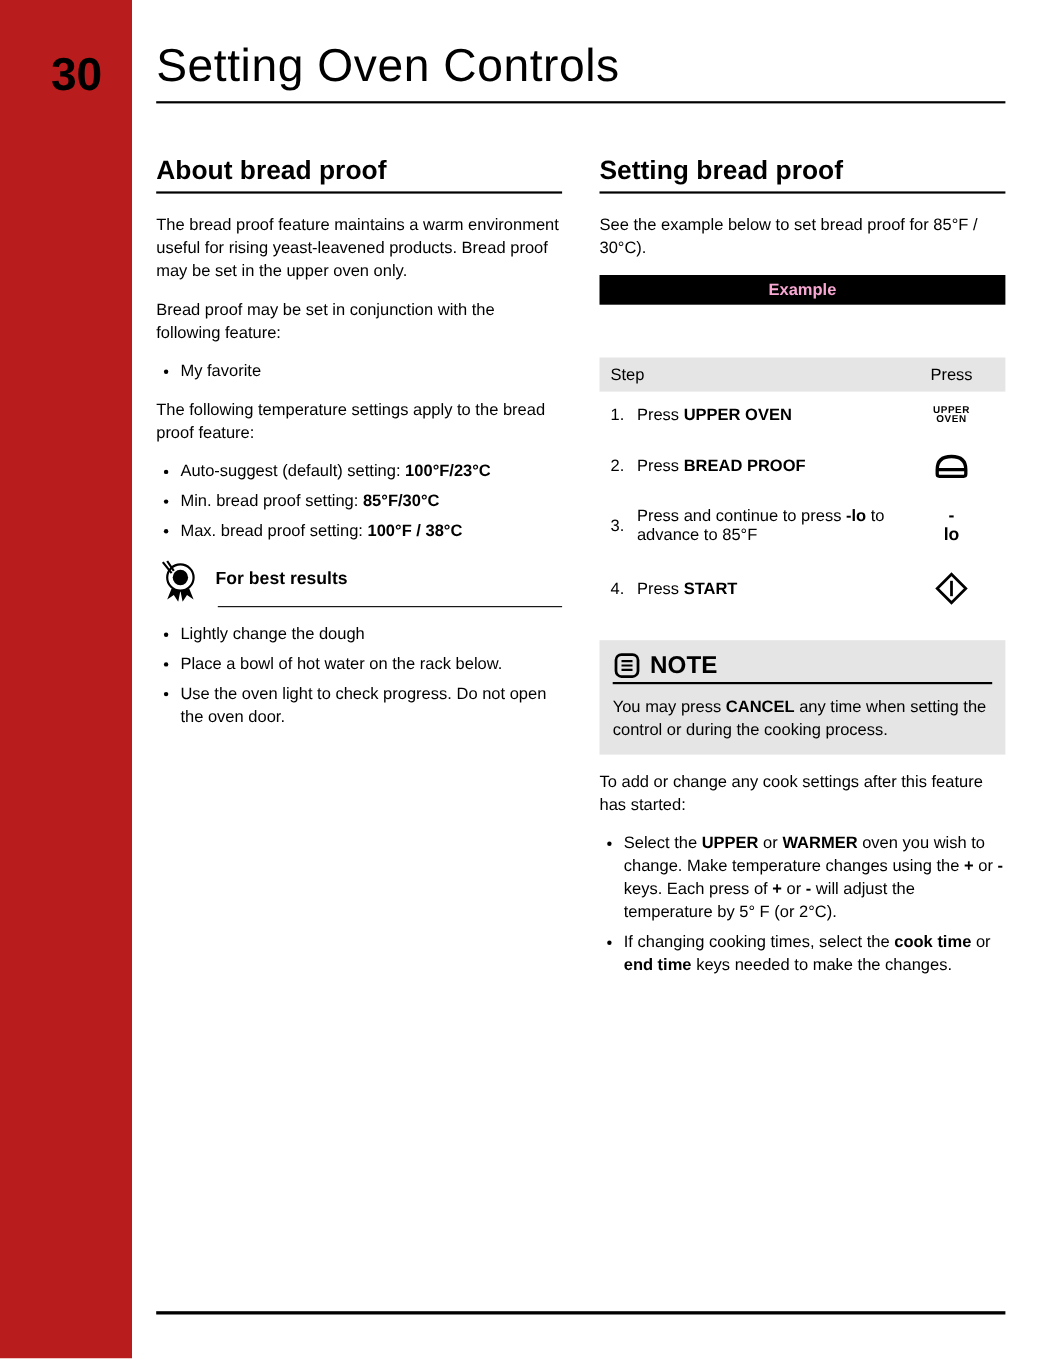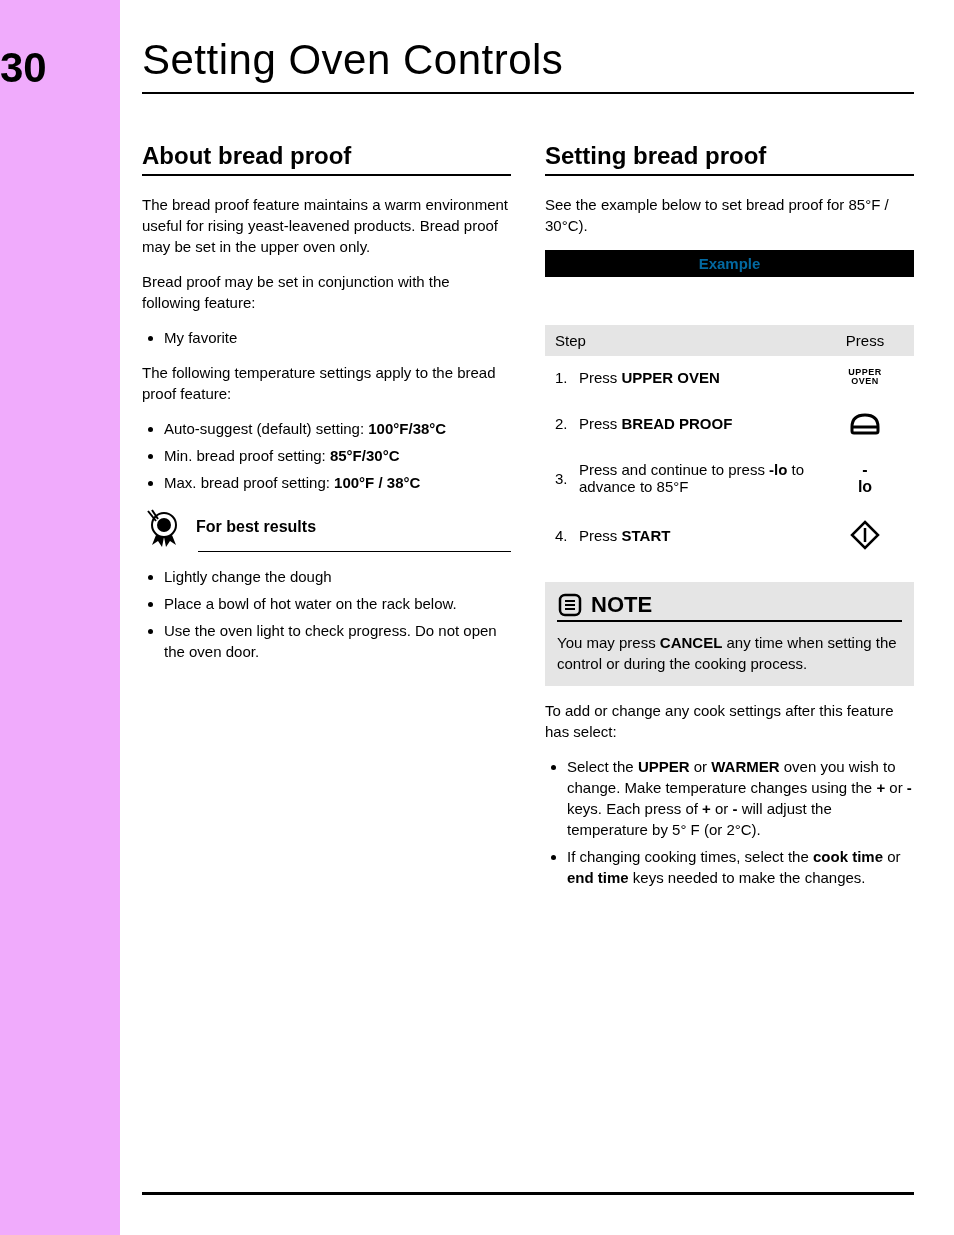--- a/index.html
+++ b/index.html
@@ -11,23 +11,23 @@
     background: #fff;
     width: 954px;
   }
   .page {
     display: flex;
     min-height: 1235px;
     width: 954px;
   }
   .sidebar {
     width: 120px;
-    background: #f0abfc;
+    background: #b91c1c;
     padding-top: 44px;
-    text-align: left;
+    text-align: right;
     padding-right: 27px;
   }
   .page-number {
     font-size: 42px;
     font-weight: 700;
   }
   .main {
     flex: 1;
     padding: 36px 40px 0 22px;
     position: relative;
@@ -88,21 +88,21 @@
     border-top: 1.5px solid #000;
     margin: 0 0 14px 56px;
   }
   
   .example-table {
     width: 100%;
     margin-bottom: 20px;
   }
   .example-title-bar {
     background: #000;
-    color: #0369a1;
+    color: #f9a8d4;
     text-align: center;
     font-weight: 700;
     font-size: 15px;
     padding: 5px 0;
   }
   .example-header-row {
     display: flex;
     background: #e5e5e5;
     padding: 7px 10px;
     font-size: 15px;
@@ -182,21 +182,21 @@
         <p class="para">The bread proof feature maintains a warm environment useful for rising yeast-leavened products. Bread proof may be set in the upper oven only.</p>
         <p class="para">Bread proof may be set in conjunction with the following feature:</p>
 
         <ul class="bullets">
           <li>My favorite</li>
         </ul>
 
         <p class="para">The following temperature settings apply to the bread proof feature:</p>
 
         <ul class="bullets">
-          <li><span>Auto-suggest (default) setting: </span><strong>100°F/38°C</strong></li>
+          <li><span>Auto-suggest (default) setting: </span><strong>100°F/23°C</strong></li>
           <li><span>Min. bread proof setting: </span><strong>85°F/30°C</strong></li>
           <li><span>Max. bread proof setting: </span><strong>100°F / 38°C</strong></li>
         </ul>
 
         <div class="best-results-row">
           <span>
             <svg width="44" height="40" viewBox="0 0 44 40">
               <path d="M6 4 L14 14 M10 3 L16 12" stroke="#000" stroke-width="2" fill="none"></path>
               <circle cx="22" cy="18" r="12" fill="none" stroke="#000" stroke-width="2"></circle>
               <circle cx="22" cy="18" r="7" fill="#000"></circle>
@@ -288,21 +288,21 @@
               </svg>
             </span>
             <h3 class="note-title">NOTE</h3>
           </div>
           <hr class="note-rule">
           <p class="para" style="margin:0;">
             <span>You may press </span><strong>CANCEL</strong><span> any time when setting the control or during the cooking process.</span>
           </p>
         </div>
 
-        <p class="para">To add or change any cook settings after this feature has select:</p>
+        <p class="para">To add or change any cook settings after this feature has started:</p>
 
         <ul class="bullets" id="after-list">
             <li><span>Select the </span><strong>UPPER</strong><span> or </span><strong>WARMER</strong><span> oven you wish to change. Make temperature changes using the </span><strong>+</strong><span> or </span><strong>-</strong><span> keys. Each press of </span><strong>+</strong><span> or </span><strong>-</strong><span> will adjust the temperature by 5° F (or 2°C).</span></li>
             <li><span>If changing cooking times, select the </span><strong>cook time</strong><span> or </span><strong>end time</strong><span> keys needed to make the changes.</span></li>
           </ul>
       </div>
     </div>
 
     <hr class="footer-rule">
   </div>

